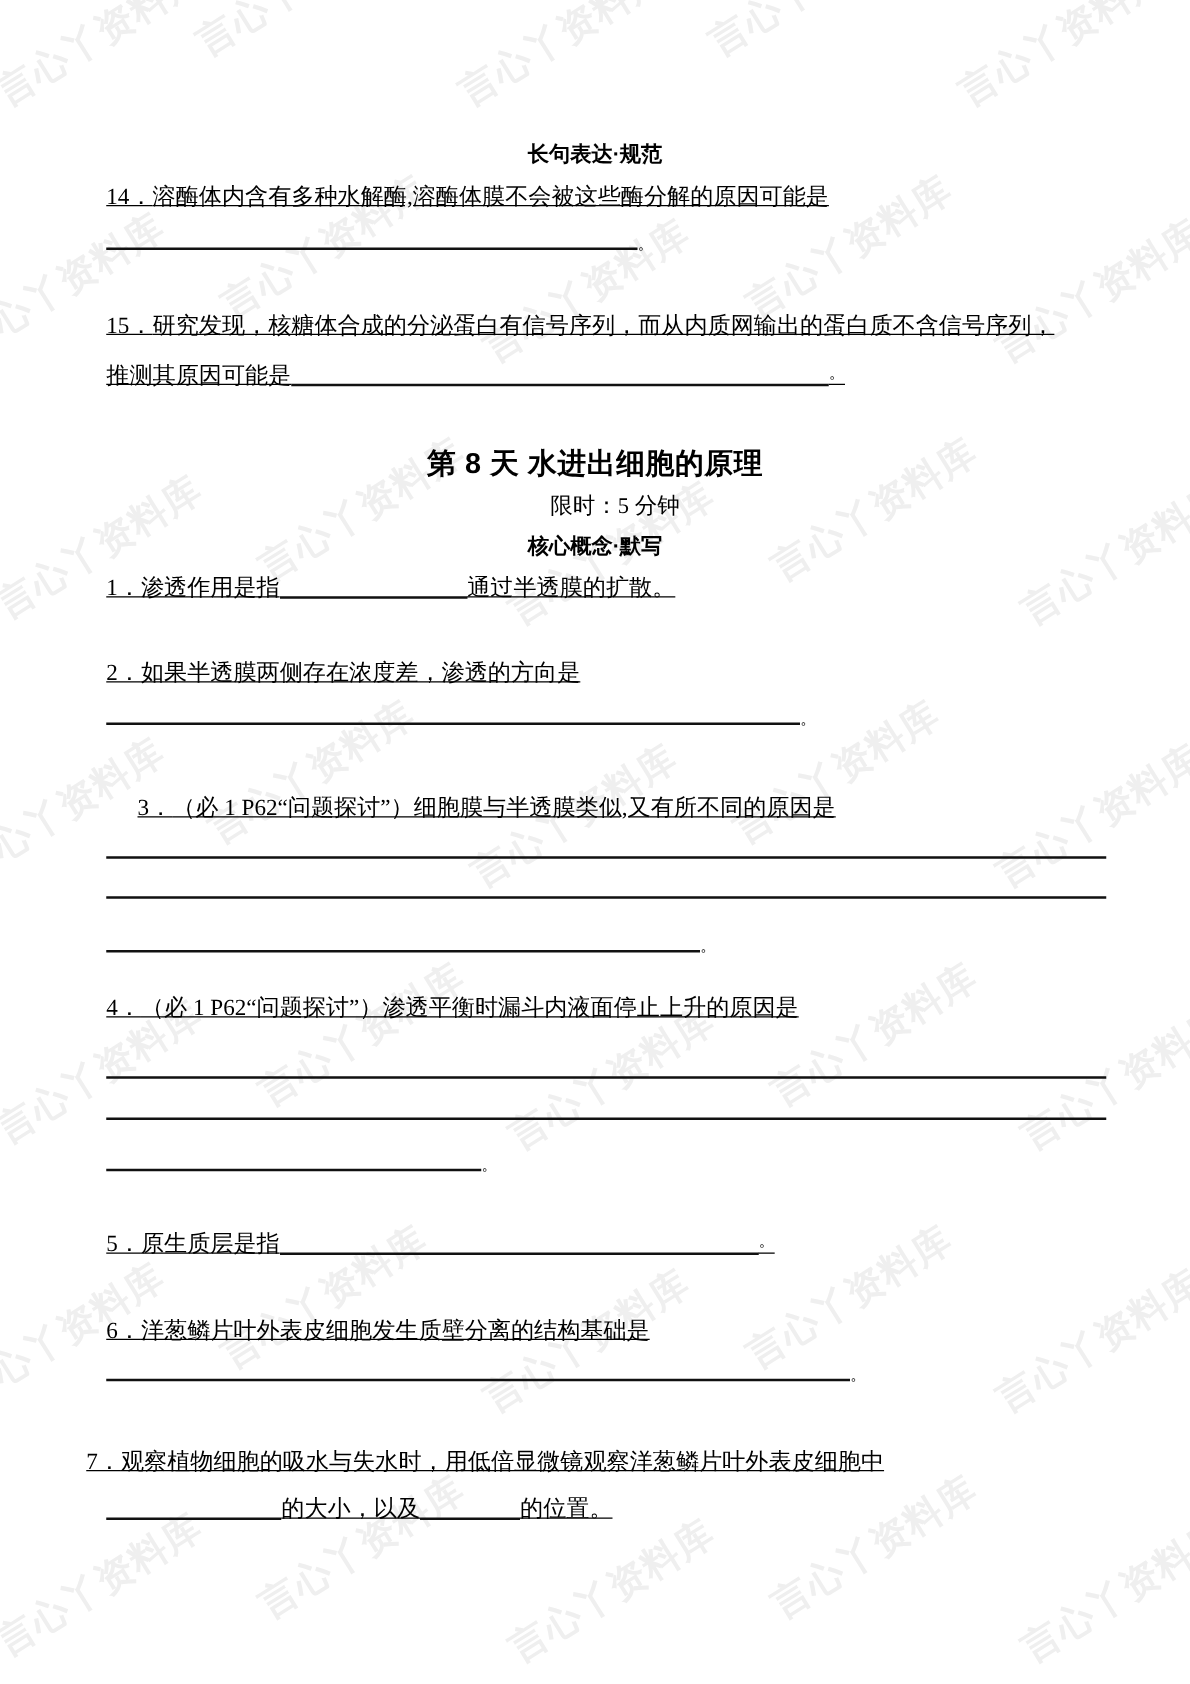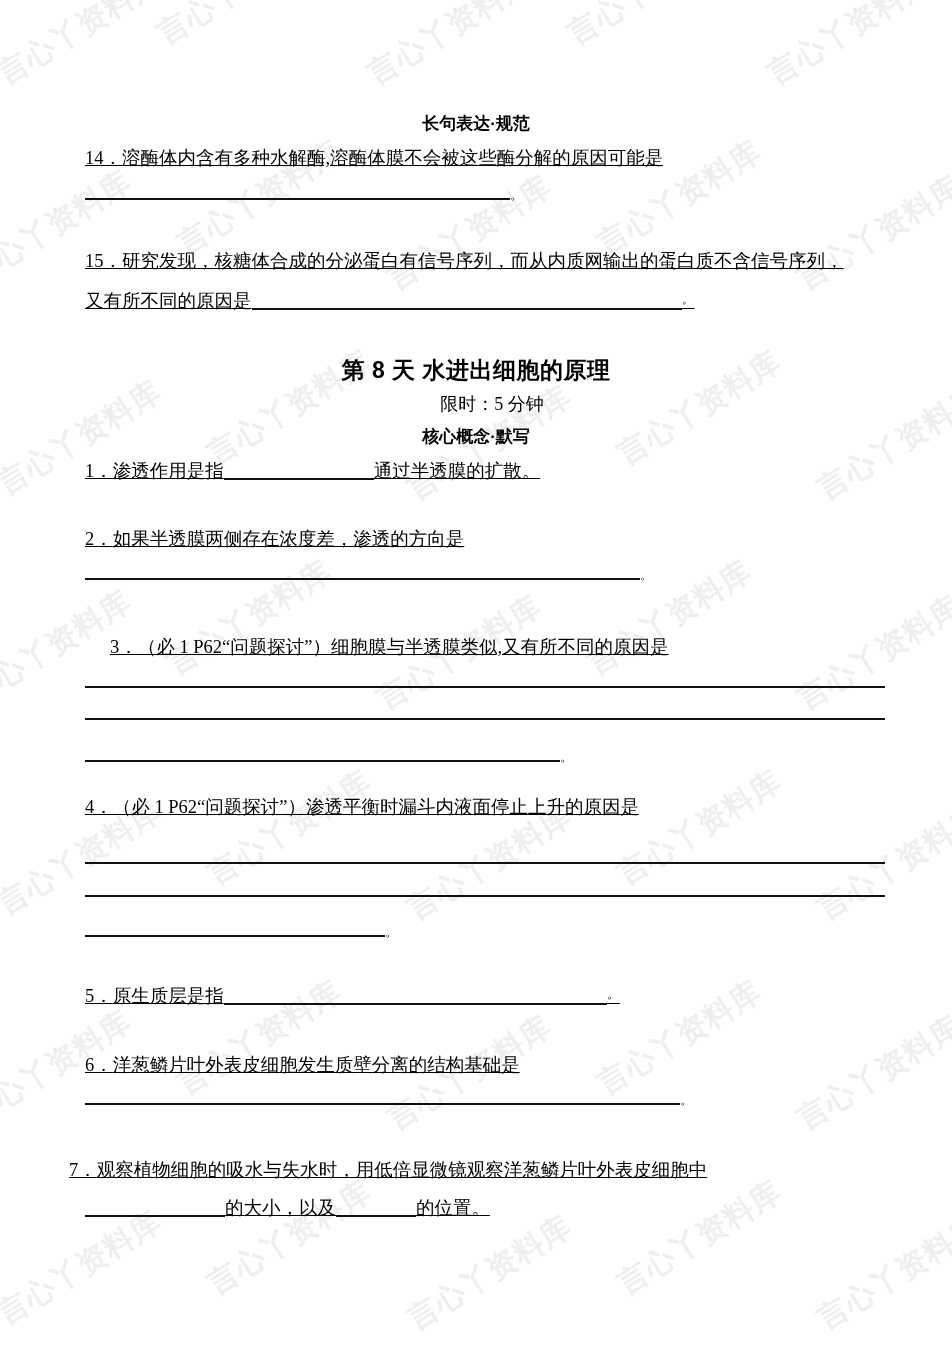--- a/index.html
+++ b/index.html
@@ -165,21 +165,21 @@
     <div style="position:absolute; left:85px; top:186px;">
       <span class="rule" style="width:425px;"></span><span class="period-raised">。</span>
     </div>
 
     <div class="q" style="position:absolute; left:85px; top:243px;">
       <div class="q-line">
         <span>15．</span><span>研究发现，核糖体合成的分泌蛋白有信号序列，而从内质网输出的蛋白质不含信号序列，</span>
       </div>
     </div>
     <div class="q" style="position:absolute; left:85px; top:283px;">
-      <span>又有所不同的原因是</span><span class="blank" style="width:430px;"></span><span class="period-raised">。</span>
+      <span>推测其原因可能是</span><span class="blank" style="width:430px;"></span><span class="period-raised">。</span>
     </div>
 
     <div class="center-head day-title" style="position:absolute; left:0; right:0; top:355px;">第 8 天 水进出细胞的原理</div>
 
     <div class="time-limit" style="position:absolute; left:0; right:0; top:392px;padding-left:32px;">限时：5 分钟</div>
 
     <div class="center-head sect-label" style="position:absolute; left:0; right:0; top:425px;">核心概念·默写</div>
 
     <div class="q" style="position:absolute; left:85px; top:453px;">
       <span>1．</span><span>渗透作用是指</span><span class="blank" style="width:150px;"></span><span>通过半透膜的扩散。</span>

